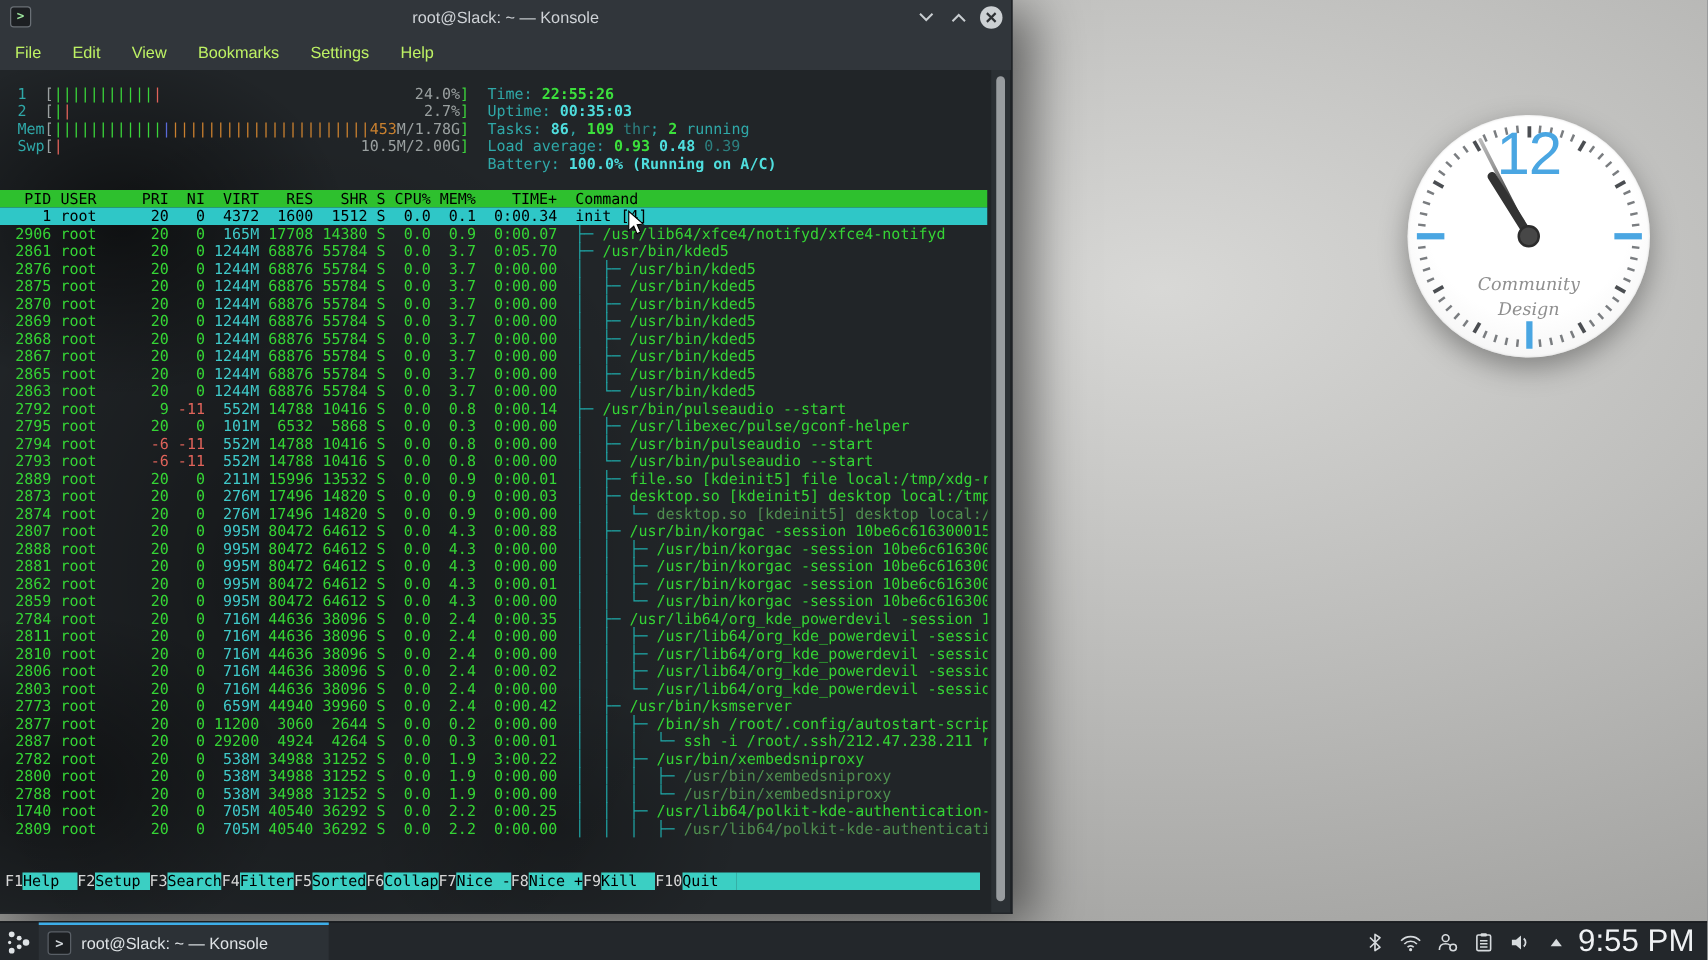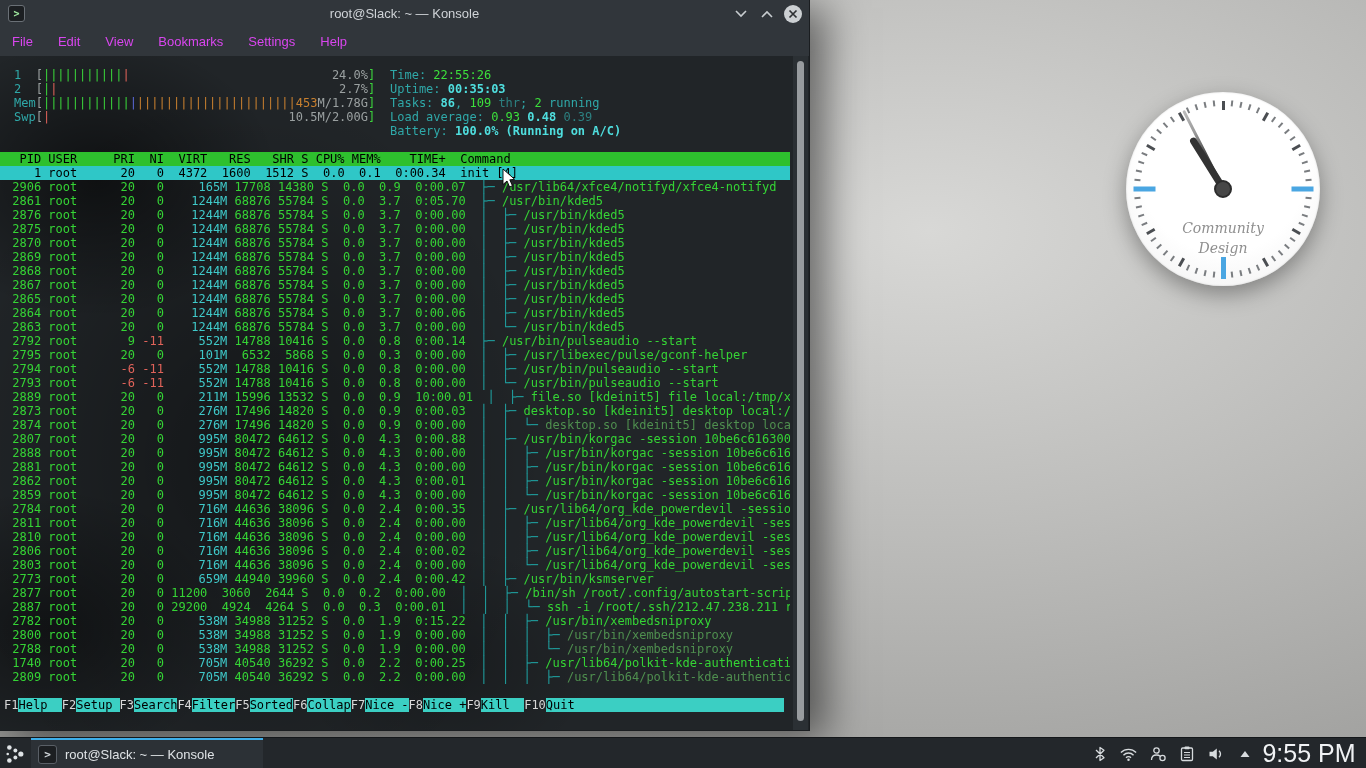--- a/index.html
+++ b/index.html
@@ -13,21 +13,21 @@
     box-shadow: 16px 8px 38px rgba(0,0,0,.5); }
   .titlebar { position:relative; height:28px; }
   .title-text { position:absolute; left:0; right:0; top:0; height:28px; line-height:28px;
     text-align:center; color:#cfd3d7; font-size:13px; }
   .app-icon { position:absolute; left:8px; top:5px; width:17px; height:17px; background:#1c1f22;
     border:1px solid #6a7076; border-radius:3px; color:#9fe89f; font:bold 10px/15px "DejaVu Sans Mono",monospace; text-align:center; }
   .win-btns { position:absolute; right:6px; top:4px; display:flex; align-items:center; gap:6px; }
   .win-btn { width:20px; height:20px; display:flex; align-items:center; justify-content:center; cursor:default; }
   .close-circle { width:18px; height:18px; border-radius:50%; background:#ccd0d3; display:flex; align-items:center; justify-content:center; }
   .menubar { height:28px; display:flex; align-items:center; padding-left:12px; gap:25px; }
-  .menu-item { color:#d946ef; font-size:13px; height:28px; line-height:28px; }
+  .menu-item { color:#bef264; font-size:13px; height:28px; line-height:28px; }
 
   
   .term { position:absolute; left:0; top:56px; width:809px; height:674px; overflow:hidden;
     background-color:#212528;
     background-image:
       radial-gradient(ellipse 260px 200px at 12% 18%, rgba(0,0,0,.55), transparent 70%),
       radial-gradient(ellipse 420px 520px at 30% 60%, rgba(0,0,0,.38), transparent 72%),
       radial-gradient(ellipse 260px 200px at 6% 85%, rgba(0,0,0,.45), transparent 70%),
       radial-gradient(ellipse 200px 160px at 55% 90%, rgba(0,0,0,.25), transparent 75%);
     font:12px/14px "DejaVu Sans Mono",monospace; color:#35d435; }
@@ -35,28 +35,28 @@
   .meter { height:14px; }
   .mlabel { color:#2fa8a8; }
   .lb { color:#9aa0a0; } .rb { color:#3cd23c; }
   .mbar { display:inline-block; width:45ch; position:relative; white-space:pre; vertical-align:top; }
   .mval { position:absolute; right:0; top:0; color:#9aa0a0; }
   .bar-g { color:#3ad43a; } .bar-r { color:#e0635a; } .bar-b { color:#5a6ad8; } .bar-o { color:#c9802f; }
   .seg-o { color:#c9802f; } .seg-w { color:#9aa0a0; }
   .info { position:absolute; left:390px; top:12px; white-space:pre; }
   .iline { height:14px; }
   .lb2 { color:#2fa8a8; }
-  .vg { color:#3ce03c; font-weight:normal; }
+  .vg { color:#3ce03c; font-weight:bold; }
   .vc { color:#4fdede; font-weight:bold; }
   .dm { color:#2c8080; }
   .ptable { position:absolute; left:0; top:96px; width:790px; overflow:hidden; }
   .phead { background:#2ec02e; color:#000; white-space:pre; height:14px; padding-left:5px; }
   .prow { white-space:pre; height:14px; padding-left:5px; }
   .prow .neg { color:#e0635a; }
-  .prow .cy { color:#3fc9c9;margin-left:20px; }
+  .prow .cy { color:#3fc9c9; }
   .prow .tree { color:#1fa8a8; }
   .prow .dim { color:#4f8f4f; }
   .prow .cmd { color:#35d435; }
   .prow.sel { background:#2fc7c7; }
   .prow.sel span { color:#000 !important; }
   .fkeys { position:absolute; left:4px; top:642px; width:780px; display:flex; height:14px; }
   .fk-key { color:#d8d8d8; white-space:pre; }
   .fk-lab { background:#3bcfc3; color:#000; width:6ch; white-space:pre; overflow:hidden; }
   .fk-fill { background:#3bcfc3; flex:1; }
   .scrolltrack { position:absolute; right:1px; top:56px; width:15px; height:674px; background:#2b3034; }
@@ -160,20 +160,21 @@
         <div class="tick" style="width: 2px; height: 6px; margin-left: -1px; margin-top: -3px; background: rgb(122, 125, 128); transform: rotate(306deg) translateY(-86px);"></div>
         <div class="tick" style="width: 2px; height: 6px; margin-left: -1px; margin-top: -3px; background: rgb(122, 125, 128); transform: rotate(312deg) translateY(-86px);"></div>
         <div class="tick" style="width: 2px; height: 6px; margin-left: -1px; margin-top: -3px; background: rgb(122, 125, 128); transform: rotate(318deg) translateY(-86px);"></div>
         <div class="tick" style="width: 2px; height: 6px; margin-left: -1px; margin-top: -3px; background: rgb(122, 125, 128); transform: rotate(324deg) translateY(-86px);"></div>
         <div class="tick" style="width: 3px; height: 9px; margin-left: -1.5px; margin-top: -4.5px; background: rgb(75, 78, 82); transform: rotate(330deg) translateY(-84px);"></div>
         <div class="tick" style="width: 2px; height: 6px; margin-left: -1px; margin-top: -3px; background: rgb(122, 125, 128); transform: rotate(336deg) translateY(-86px);"></div>
         <div class="tick" style="width: 2px; height: 6px; margin-left: -1px; margin-top: -3px; background: rgb(122, 125, 128); transform: rotate(342deg) translateY(-86px);"></div>
         <div class="tick" style="width: 2px; height: 6px; margin-left: -1px; margin-top: -3px; background: rgb(122, 125, 128); transform: rotate(348deg) translateY(-86px);"></div>
         <div class="tick" style="width: 2px; height: 6px; margin-left: -1px; margin-top: -3px; background: rgb(122, 125, 128); transform: rotate(354deg) translateY(-86px);"></div>
       </div>
+    <div class="clock-num">12</div>
     <div class="hand hand-min"></div>
     <div class="hand hand-hour"></div>
     <div class="hub"></div>
     <div class="clock-cap cap1">Community</div>
     <div class="clock-cap cap2">Design</div>
   </div>
 
   <div class="window">
     <div class="titlebar">
       <div class="app-icon">&gt;</div>
@@ -215,43 +216,42 @@
           <div class="prow sel"><span>    1 root     </span><span> 20</span><span> </span><span>  0</span><span> </span><span> 4372</span><span>  1600  1512 S  0.0  0.1  0:00.34  </span><span class="cmd">init [4]</span></div>
           <div class="prow"><span> 2906 root     </span><span> 20</span><span> </span><span>  0</span><span> </span><span class="cy"> 165M</span><span> 17708 14380 S  0.0  0.9  0:00.07  </span><span class="tree">├─ </span><span class="cmd">/usr/lib64/xfce4/notifyd/xfce4-notifyd</span></div>
           <div class="prow"><span> 2861 root     </span><span> 20</span><span> </span><span>  0</span><span> </span><span class="cy">1244M</span><span> 68876 55784 S  0.0  3.7  0:05.70  </span><span class="tree">├─ </span><span class="cmd">/usr/bin/kded5</span></div>
           <div class="prow"><span> 2876 root     </span><span> 20</span><span> </span><span>  0</span><span> </span><span class="cy">1244M</span><span> 68876 55784 S  0.0  3.7  0:00.00  </span><span class="tree">│  ├─ </span><span class="cmd">/usr/bin/kded5</span></div>
           <div class="prow"><span> 2875 root     </span><span> 20</span><span> </span><span>  0</span><span> </span><span class="cy">1244M</span><span> 68876 55784 S  0.0  3.7  0:00.00  </span><span class="tree">│  ├─ </span><span class="cmd">/usr/bin/kded5</span></div>
           <div class="prow"><span> 2870 root     </span><span> 20</span><span> </span><span>  0</span><span> </span><span class="cy">1244M</span><span> 68876 55784 S  0.0  3.7  0:00.00  </span><span class="tree">│  ├─ </span><span class="cmd">/usr/bin/kded5</span></div>
           <div class="prow"><span> 2869 root     </span><span> 20</span><span> </span><span>  0</span><span> </span><span class="cy">1244M</span><span> 68876 55784 S  0.0  3.7  0:00.00  </span><span class="tree">│  ├─ </span><span class="cmd">/usr/bin/kded5</span></div>
           <div class="prow"><span> 2868 root     </span><span> 20</span><span> </span><span>  0</span><span> </span><span class="cy">1244M</span><span> 68876 55784 S  0.0  3.7  0:00.00  </span><span class="tree">│  ├─ </span><span class="cmd">/usr/bin/kded5</span></div>
           <div class="prow"><span> 2867 root     </span><span> 20</span><span> </span><span>  0</span><span> </span><span class="cy">1244M</span><span> 68876 55784 S  0.0  3.7  0:00.00  </span><span class="tree">│  ├─ </span><span class="cmd">/usr/bin/kded5</span></div>
           <div class="prow"><span> 2865 root     </span><span> 20</span><span> </span><span>  0</span><span> </span><span class="cy">1244M</span><span> 68876 55784 S  0.0  3.7  0:00.00  </span><span class="tree">│  ├─ </span><span class="cmd">/usr/bin/kded5</span></div>
-          <div class="prow"><span> 2864 root     </span><span> 20</span><span> </span><span>  0</span><span> </span><span class="cy">1244M</span><span> 68876 55784 S  0.0  3.7  0:00.06  </span><span class="tree">│  ├─ </span><span class="cmd">/usr/bin/kded5</span></div>
           <div class="prow"><span> 2863 root     </span><span> 20</span><span> </span><span>  0</span><span> </span><span class="cy">1244M</span><span> 68876 55784 S  0.0  3.7  0:00.00  </span><span class="tree">│  └─ </span><span class="cmd">/usr/bin/kded5</span></div>
           <div class="prow"><span> 2792 root     </span><span>  9</span><span> </span><span class="neg">-11</span><span> </span><span class="cy"> 552M</span><span> 14788 10416 S  0.0  0.8  0:00.14  </span><span class="tree">├─ </span><span class="cmd">/usr/bin/pulseaudio --start</span></div>
           <div class="prow"><span> 2795 root     </span><span> 20</span><span> </span><span>  0</span><span> </span><span class="cy"> 101M</span><span>  6532  5868 S  0.0  0.3  0:00.00  </span><span class="tree">│  ├─ </span><span class="cmd">/usr/libexec/pulse/gconf-helper</span></div>
           <div class="prow"><span> 2794 root     </span><span class="neg"> -6</span><span> </span><span class="neg">-11</span><span> </span><span class="cy"> 552M</span><span> 14788 10416 S  0.0  0.8  0:00.00  </span><span class="tree">│  ├─ </span><span class="cmd">/usr/bin/pulseaudio --start</span></div>
           <div class="prow"><span> 2793 root     </span><span class="neg"> -6</span><span> </span><span class="neg">-11</span><span> </span><span class="cy"> 552M</span><span> 14788 10416 S  0.0  0.8  0:00.00  </span><span class="tree">│  └─ </span><span class="cmd">/usr/bin/pulseaudio --start</span></div>
-          <div class="prow"><span> 2889 root     </span><span> 20</span><span> </span><span>  0</span><span> </span><span class="cy"> 211M</span><span> 15996 13532 S  0.0  0.9  10:00.01  </span><span class="tree">│  ├─ </span><span class="cmd">file.so [kdeinit5] file local:/tmp/xdg-runt</span></div>
+          <div class="prow"><span> 2889 root     </span><span> 20</span><span> </span><span>  0</span><span> </span><span class="cy"> 211M</span><span> 15996 13532 S  0.0  0.9  0:00.01  </span><span class="tree">│  ├─ </span><span class="cmd">file.so [kdeinit5] file local:/tmp/xdg-runt</span></div>
           <div class="prow"><span> 2873 root     </span><span> 20</span><span> </span><span>  0</span><span> </span><span class="cy"> 276M</span><span> 17496 14820 S  0.0  0.9  0:00.03  </span><span class="tree">│  ├─ </span><span class="cmd">desktop.so [kdeinit5] desktop local:/tmp/xd</span></div>
           <div class="prow"><span> 2874 root     </span><span> 20</span><span> </span><span>  0</span><span> </span><span class="cy"> 276M</span><span> 17496 14820 S  0.0  0.9  0:00.00  </span><span class="tree">│  │  └─ </span><span class="dim">desktop.so [kdeinit5] desktop local:/tmp</span></div>
           <div class="prow"><span> 2807 root     </span><span> 20</span><span> </span><span>  0</span><span> </span><span class="cy"> 995M</span><span> 80472 64612 S  0.0  4.3  0:00.88  </span><span class="tree">│  ├─ </span><span class="cmd">/usr/bin/korgac -session 10be6c616300015049</span></div>
           <div class="prow"><span> 2888 root     </span><span> 20</span><span> </span><span>  0</span><span> </span><span class="cy"> 995M</span><span> 80472 64612 S  0.0  4.3  0:00.00  </span><span class="tree">│  │  ├─ </span><span class="cmd">/usr/bin/korgac -session 10be6c616300015</span></div>
           <div class="prow"><span> 2881 root     </span><span> 20</span><span> </span><span>  0</span><span> </span><span class="cy"> 995M</span><span> 80472 64612 S  0.0  4.3  0:00.00  </span><span class="tree">│  │  ├─ </span><span class="cmd">/usr/bin/korgac -session 10be6c616300015</span></div>
           <div class="prow"><span> 2862 root     </span><span> 20</span><span> </span><span>  0</span><span> </span><span class="cy"> 995M</span><span> 80472 64612 S  0.0  4.3  0:00.01  </span><span class="tree">│  │  ├─ </span><span class="cmd">/usr/bin/korgac -session 10be6c616300015</span></div>
           <div class="prow"><span> 2859 root     </span><span> 20</span><span> </span><span>  0</span><span> </span><span class="cy"> 995M</span><span> 80472 64612 S  0.0  4.3  0:00.00  </span><span class="tree">│  │  └─ </span><span class="cmd">/usr/bin/korgac -session 10be6c616300015</span></div>
           <div class="prow"><span> 2784 root     </span><span> 20</span><span> </span><span>  0</span><span> </span><span class="cy"> 716M</span><span> 44636 38096 S  0.0  2.4  0:00.35  </span><span class="tree">│  ├─ </span><span class="cmd">/usr/lib64/org_kde_powerdevil -session 10be</span></div>
           <div class="prow"><span> 2811 root     </span><span> 20</span><span> </span><span>  0</span><span> </span><span class="cy"> 716M</span><span> 44636 38096 S  0.0  2.4  0:00.00  </span><span class="tree">│  │  ├─ </span><span class="cmd">/usr/lib64/org_kde_powerdevil -session 1</span></div>
           <div class="prow"><span> 2810 root     </span><span> 20</span><span> </span><span>  0</span><span> </span><span class="cy"> 716M</span><span> 44636 38096 S  0.0  2.4  0:00.00  </span><span class="tree">│  │  ├─ </span><span class="cmd">/usr/lib64/org_kde_powerdevil -session 1</span></div>
           <div class="prow"><span> 2806 root     </span><span> 20</span><span> </span><span>  0</span><span> </span><span class="cy"> 716M</span><span> 44636 38096 S  0.0  2.4  0:00.02  </span><span class="tree">│  │  ├─ </span><span class="cmd">/usr/lib64/org_kde_powerdevil -session 1</span></div>
           <div class="prow"><span> 2803 root     </span><span> 20</span><span> </span><span>  0</span><span> </span><span class="cy"> 716M</span><span> 44636 38096 S  0.0  2.4  0:00.00  </span><span class="tree">│  │  └─ </span><span class="cmd">/usr/lib64/org_kde_powerdevil -session 1</span></div>
           <div class="prow"><span> 2773 root     </span><span> 20</span><span> </span><span>  0</span><span> </span><span class="cy"> 659M</span><span> 44940 39960 S  0.0  2.4  0:00.42  </span><span class="tree">│  ├─ </span><span class="cmd">/usr/bin/ksmserver</span></div>
           <div class="prow"><span> 2877 root     </span><span> 20</span><span> </span><span>  0</span><span> </span><span>11200</span><span>  3060  2644 S  0.0  0.2  0:00.00  </span><span class="tree">│  │  ├─ </span><span class="cmd">/bin/sh /root/.config/autostart-scripts/</span></div>
           <div class="prow"><span> 2887 root     </span><span> 20</span><span> </span><span>  0</span><span> </span><span>29200</span><span>  4924  4264 S  0.0  0.3  0:00.01  </span><span class="tree">│  │  │  └─ </span><span class="cmd">ssh -i /root/.ssh/212.47.238.211 root</span></div>
-          <div class="prow"><span> 2782 root     </span><span> 20</span><span> </span><span>  0</span><span> </span><span class="cy"> 538M</span><span> 34988 31252 S  0.0  1.9  0:15.22  </span><span class="tree">│  │  ├─ </span><span class="cmd">/usr/bin/xembedsniproxy</span></div>
+          <div class="prow"><span> 2782 root     </span><span> 20</span><span> </span><span>  0</span><span> </span><span class="cy"> 538M</span><span> 34988 31252 S  0.0  1.9  3:00.22  </span><span class="tree">│  │  ├─ </span><span class="cmd">/usr/bin/xembedsniproxy</span></div>
           <div class="prow"><span> 2800 root     </span><span> 20</span><span> </span><span>  0</span><span> </span><span class="cy"> 538M</span><span> 34988 31252 S  0.0  1.9  0:00.00  </span><span class="tree">│  │  │  ├─ </span><span class="dim">/usr/bin/xembedsniproxy</span></div>
           <div class="prow"><span> 2788 root     </span><span> 20</span><span> </span><span>  0</span><span> </span><span class="cy"> 538M</span><span> 34988 31252 S  0.0  1.9  0:00.00  </span><span class="tree">│  │  │  └─ </span><span class="dim">/usr/bin/xembedsniproxy</span></div>
           <div class="prow"><span> 1740 root     </span><span> 20</span><span> </span><span>  0</span><span> </span><span class="cy"> 705M</span><span> 40540 36292 S  0.0  2.2  0:00.25  </span><span class="tree">│  │  ├─ </span><span class="cmd">/usr/lib64/polkit-kde-authentication-age</span></div>
           <div class="prow"><span> 2809 root     </span><span> 20</span><span> </span><span>  0</span><span> </span><span class="cy"> 705M</span><span> 40540 36292 S  0.0  2.2  0:00.00  </span><span class="tree">│  │  │  ├─ </span><span class="dim">/usr/lib64/polkit-kde-authentication-</span></div>
         </div>
       <div class="fkeys" id="fkeys">
           <span class="fk-key">F1</span>
           <span class="fk-lab">Help  </span>
           <span class="fk-key">F2</span>
           <span class="fk-lab">Setup </span>

